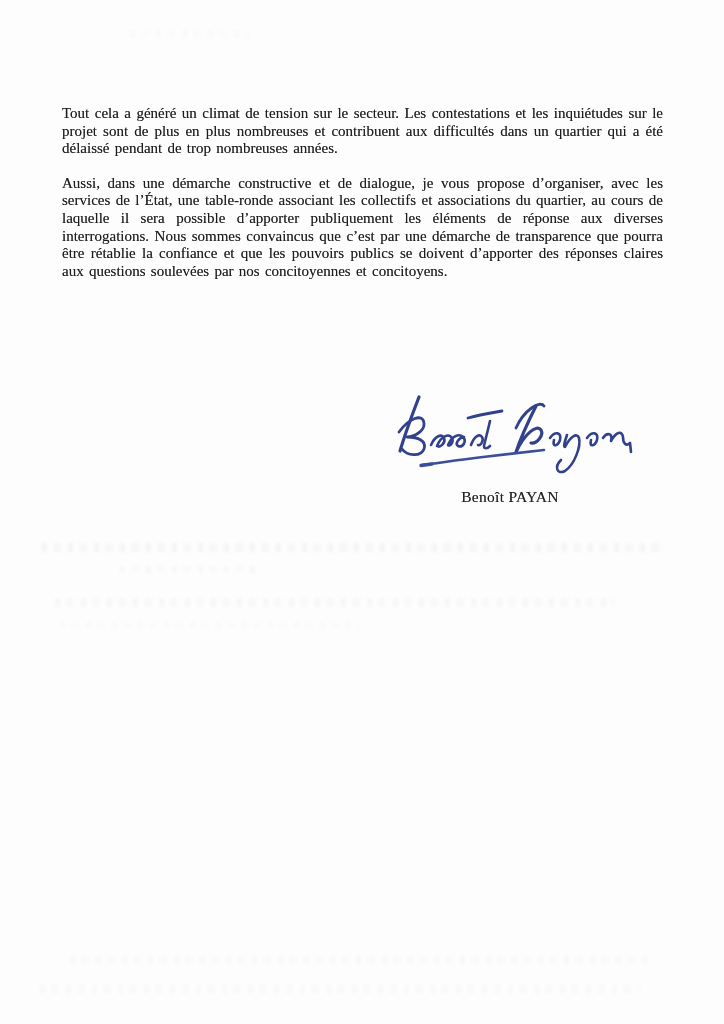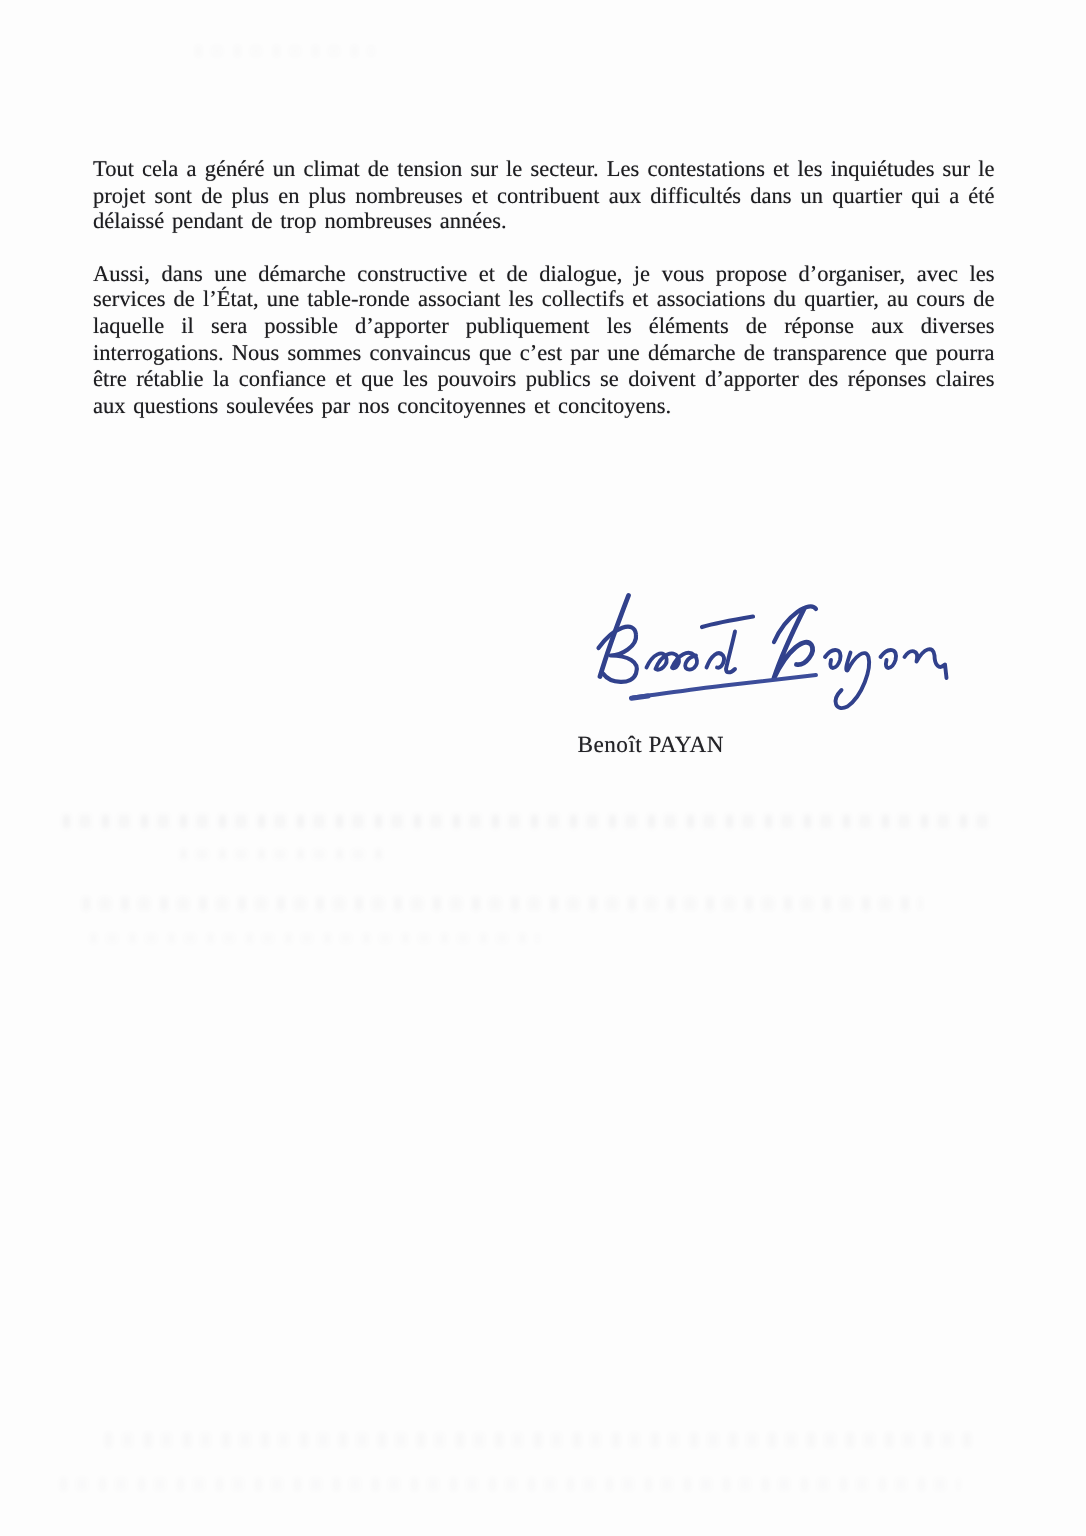--- a/index.html
+++ b/index.html
@@ -33,21 +33,21 @@
   }
   .letter-body p {
     margin: 0 0 17px 0;
     word-spacing: 1.5px;
   }
   .signature-block {
     position: absolute;
     left: 385px;
     top: 388px;
     width: 250px;
-    text-align: left;
+    text-align: center;
   }
   .signature-svg {
     display: block;
     width: 245px;
     height: 92px;
     margin: 0 auto;
   }
   .sig-stroke {
     fill: none;
     stroke: var(--ink, #31418c);

